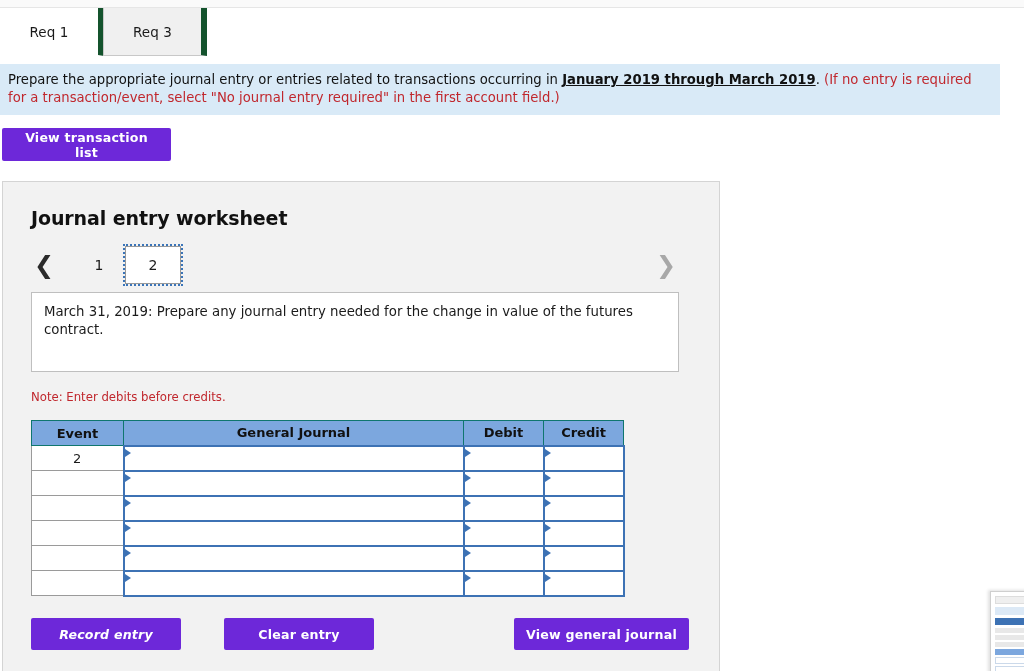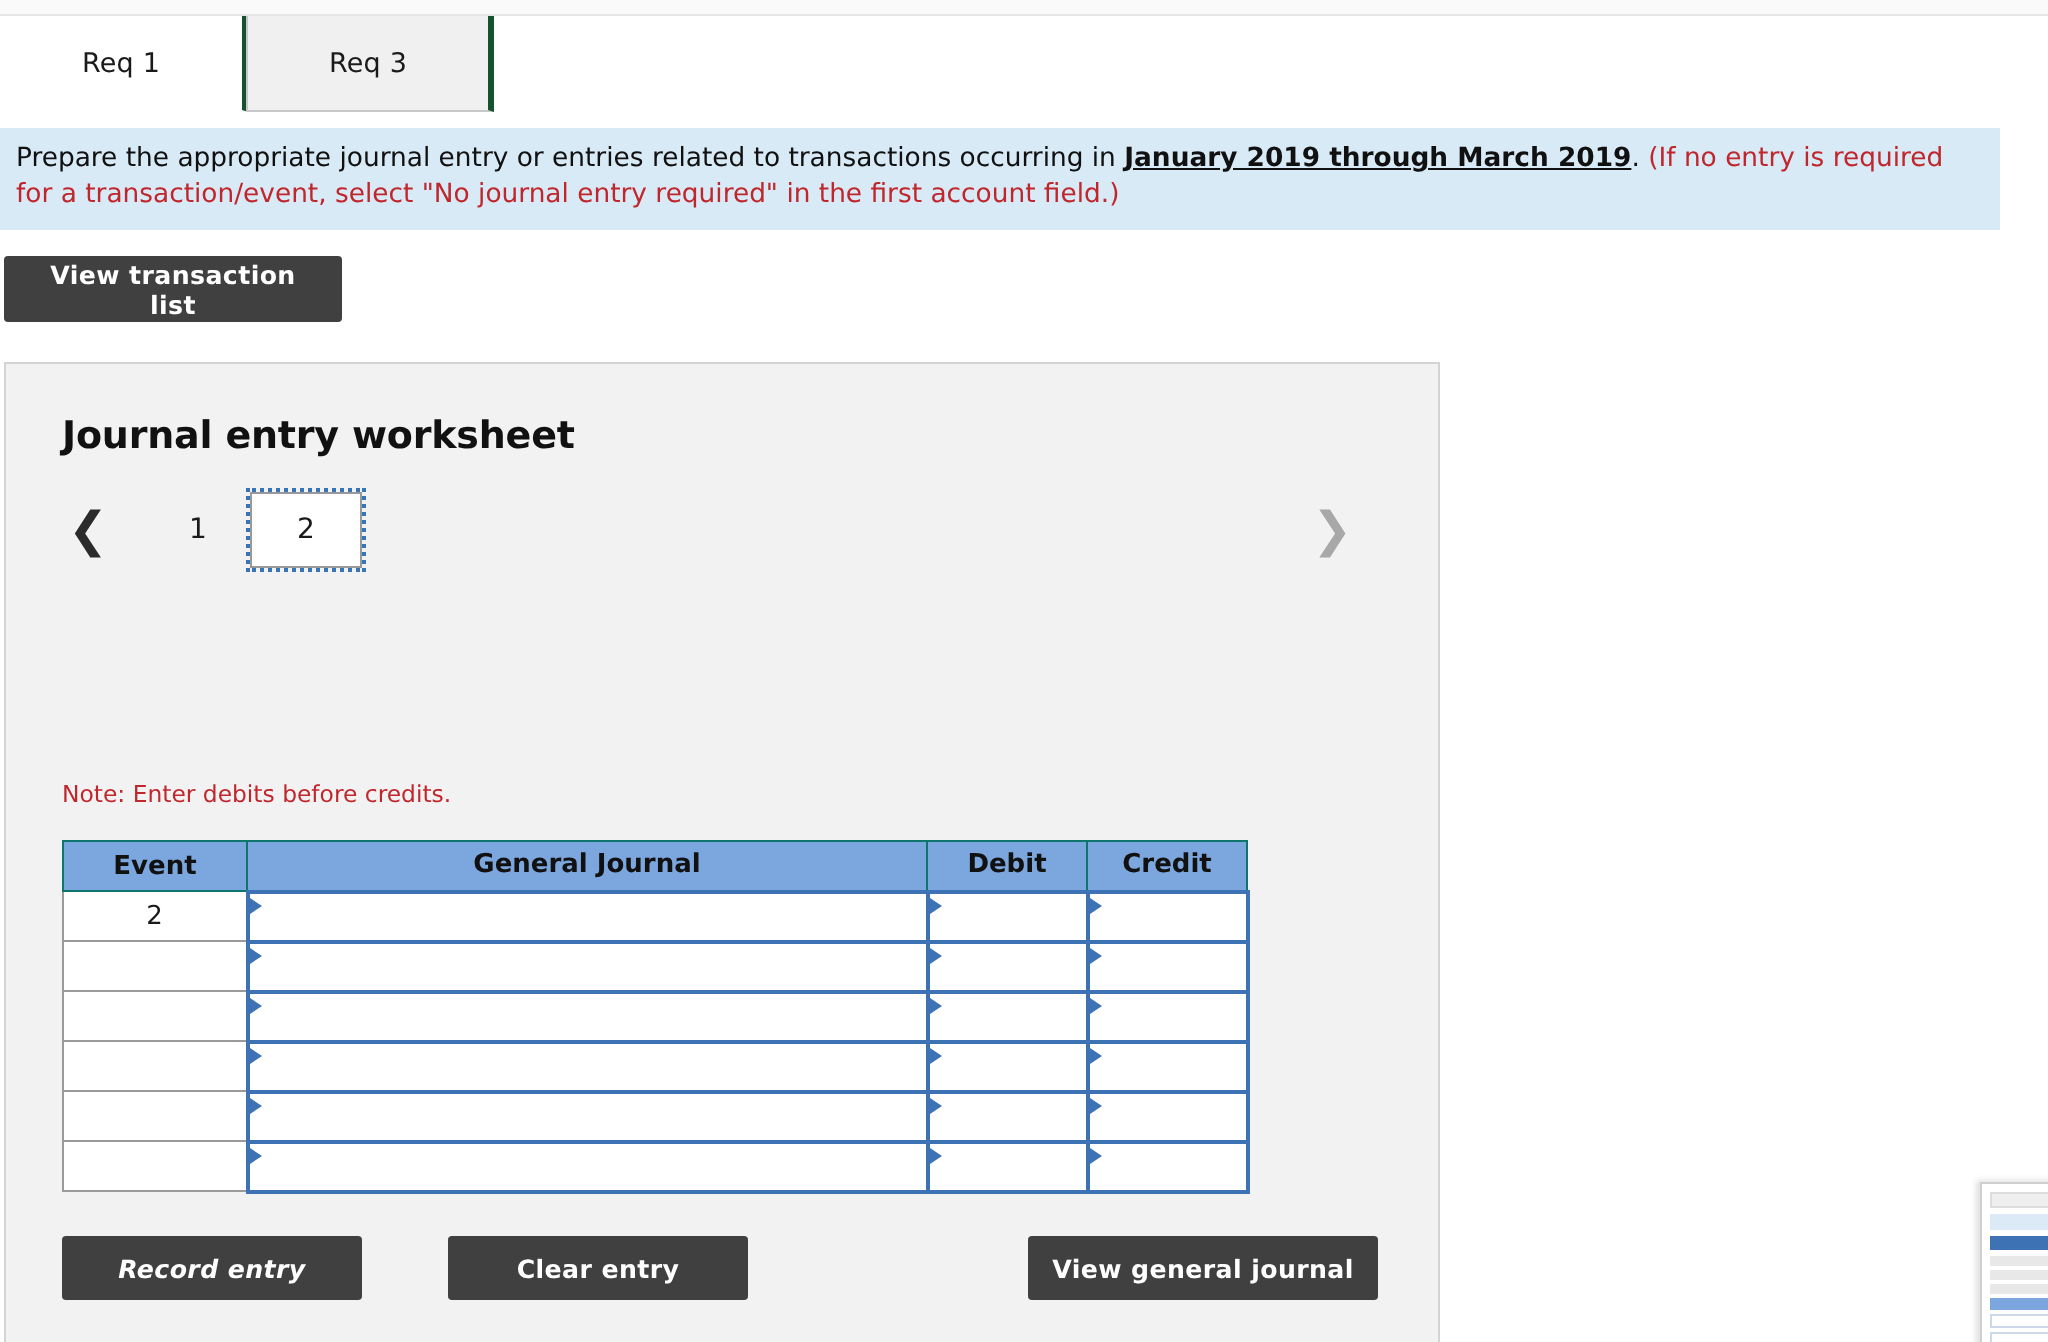--- a/index.html
+++ b/index.html
@@ -28,29 +28,29 @@
 
   
   .tabbar {
     position: absolute;
     left: 0; top: 8px;
     width: 1024px; height: 48px;
     display: flex;
     align-items: stretch;
   }
   .tab {
-    width: 124px;
+    width: 104px;
     display: flex;
     align-items: center;
     justify-content: center;
     font-size: 13.5px;
     color: #1a1a1a;
     box-sizing: border-box;
     border-left: 1px solid #c8c8c8;
-    border-right: 3px solid #14532d;
+    border-right: 6px solid #14532d;
     border-bottom: 1px solid #c8c8c8;
     background: #f0f0f0;
     margin-left: -1px;
     letter-spacing: .1px;
   }
   .tab:first-child { margin-left: 0; border-left: none; }
   .tab.active {
     background: #ffffff;
     border-bottom: 1px solid #ffffff;
   }
@@ -71,21 +71,21 @@
     padding: 7px 10px 8px 8px;
     font-size: 13.2px;
     line-height: 18px;
     color: #111;
   }
   .instructions .u { text-decoration: underline; font-weight: 600; }
   .instructions .red { color: #c0272d; }
 
   
   .btn {
-    background: #404040;
+    background: #6d28d9;
     color: #ffffff;
     border: none;
     font-family: inherit;
     font-weight: bold;
     font-size: 12.6px;
     letter-spacing: .2px;
     cursor: pointer;
     border-radius: 2px;
     padding: 11px;
     display: flex;
@@ -295,20 +295,21 @@
     <div class="chev chev-left">❮</div>
     <div class="page-num page-1">
       <span>1</span>
     </div>
     <div class="page-num page-2">
       <span>2</span>
     </div>
     <div class="chev chev-right">❯</div>
   </div>
 
+  <div class="descbox">March 31, 2019: Prepare any journal entry needed for the change in value of the futures contract.</div>
 
   <div class="note">Note: Enter debits before credits.</div>
 
   <table class="jtable">
     <colgroup>
       <col class="col-event">
       <col class="col-gj">
       <col class="col-debit">
       <col class="col-credit">
     </colgroup>

